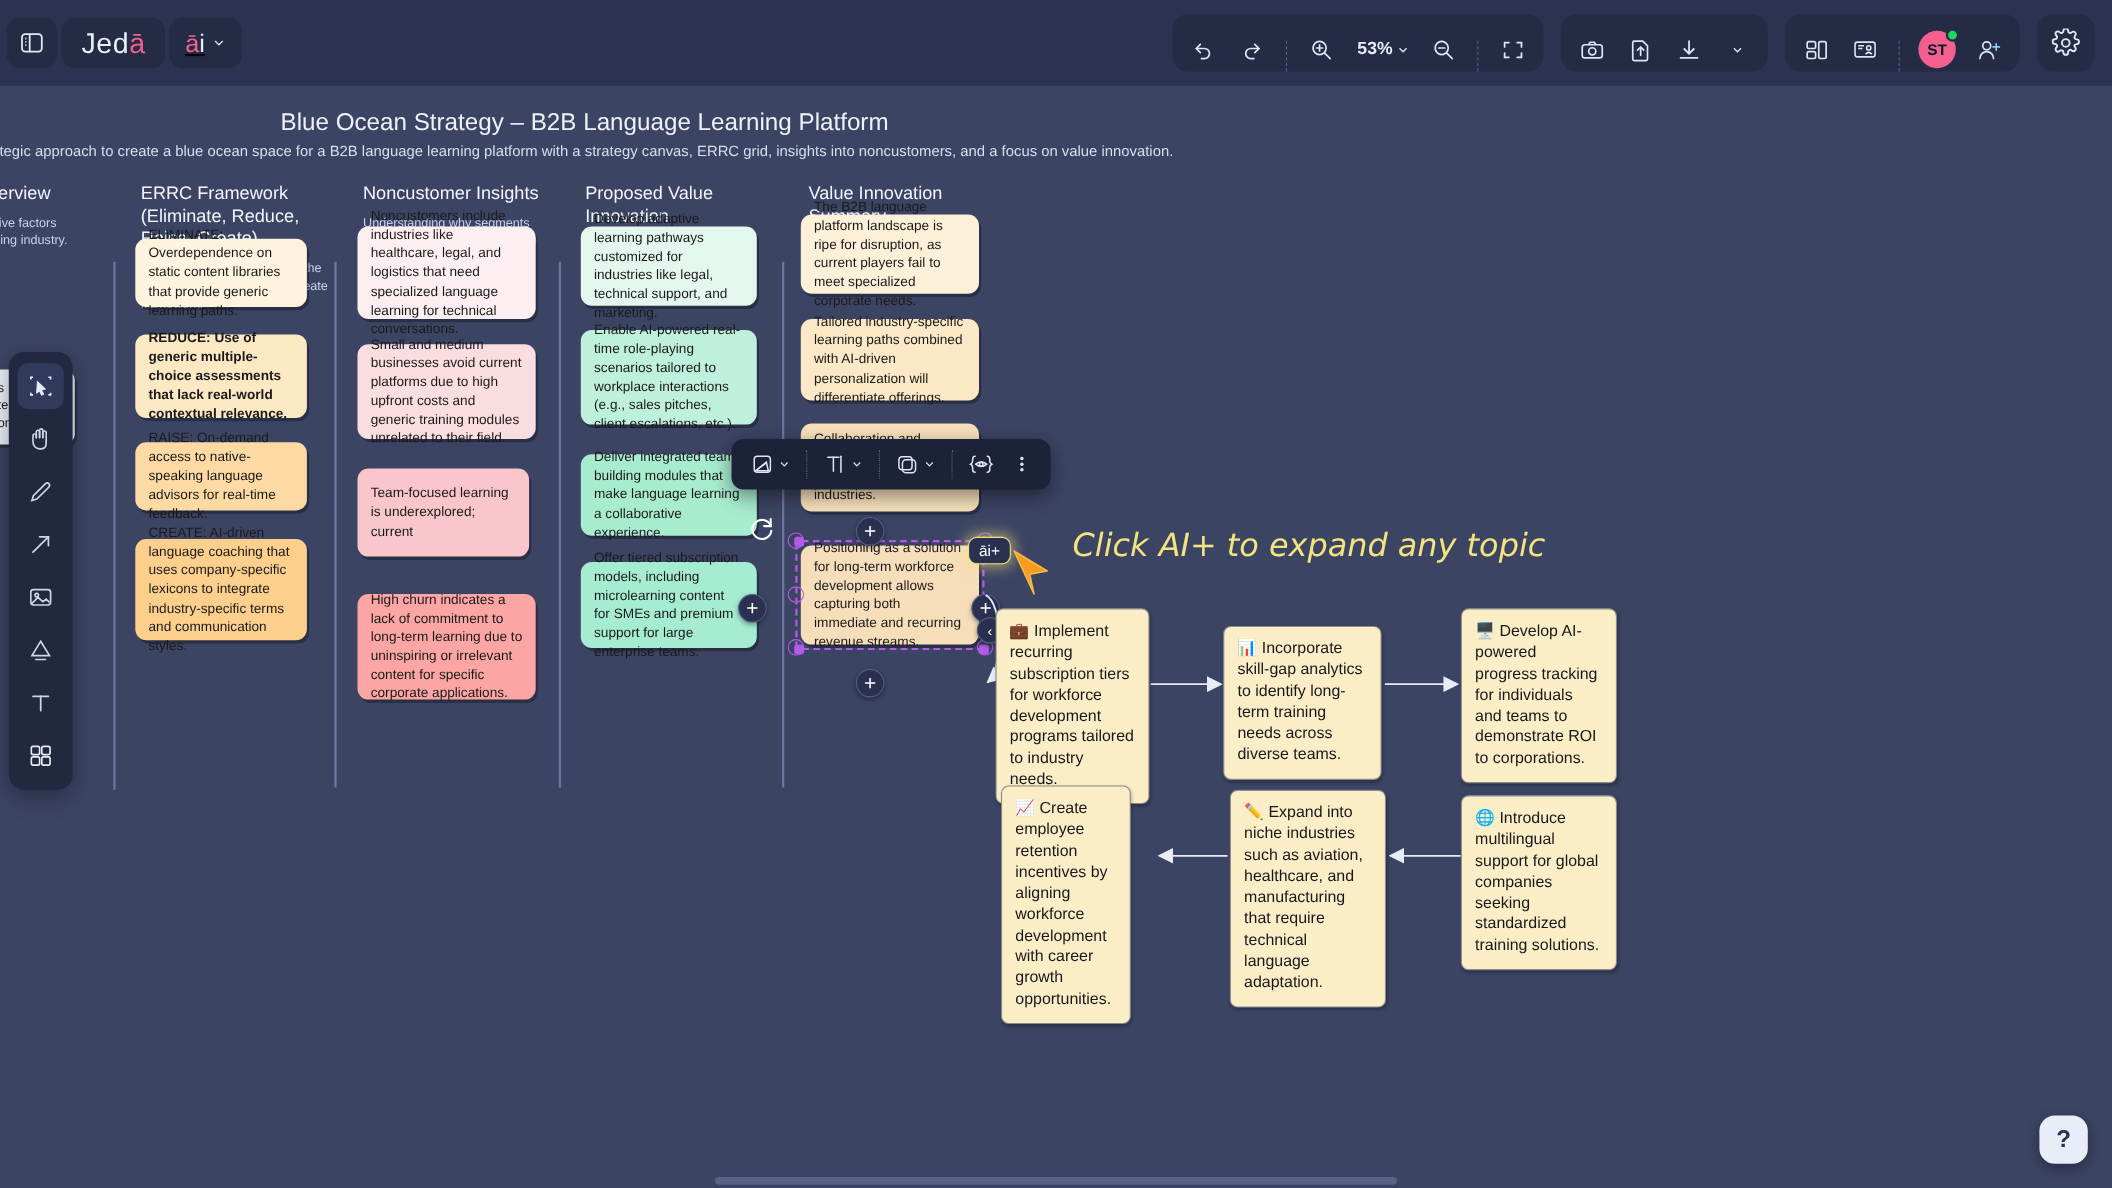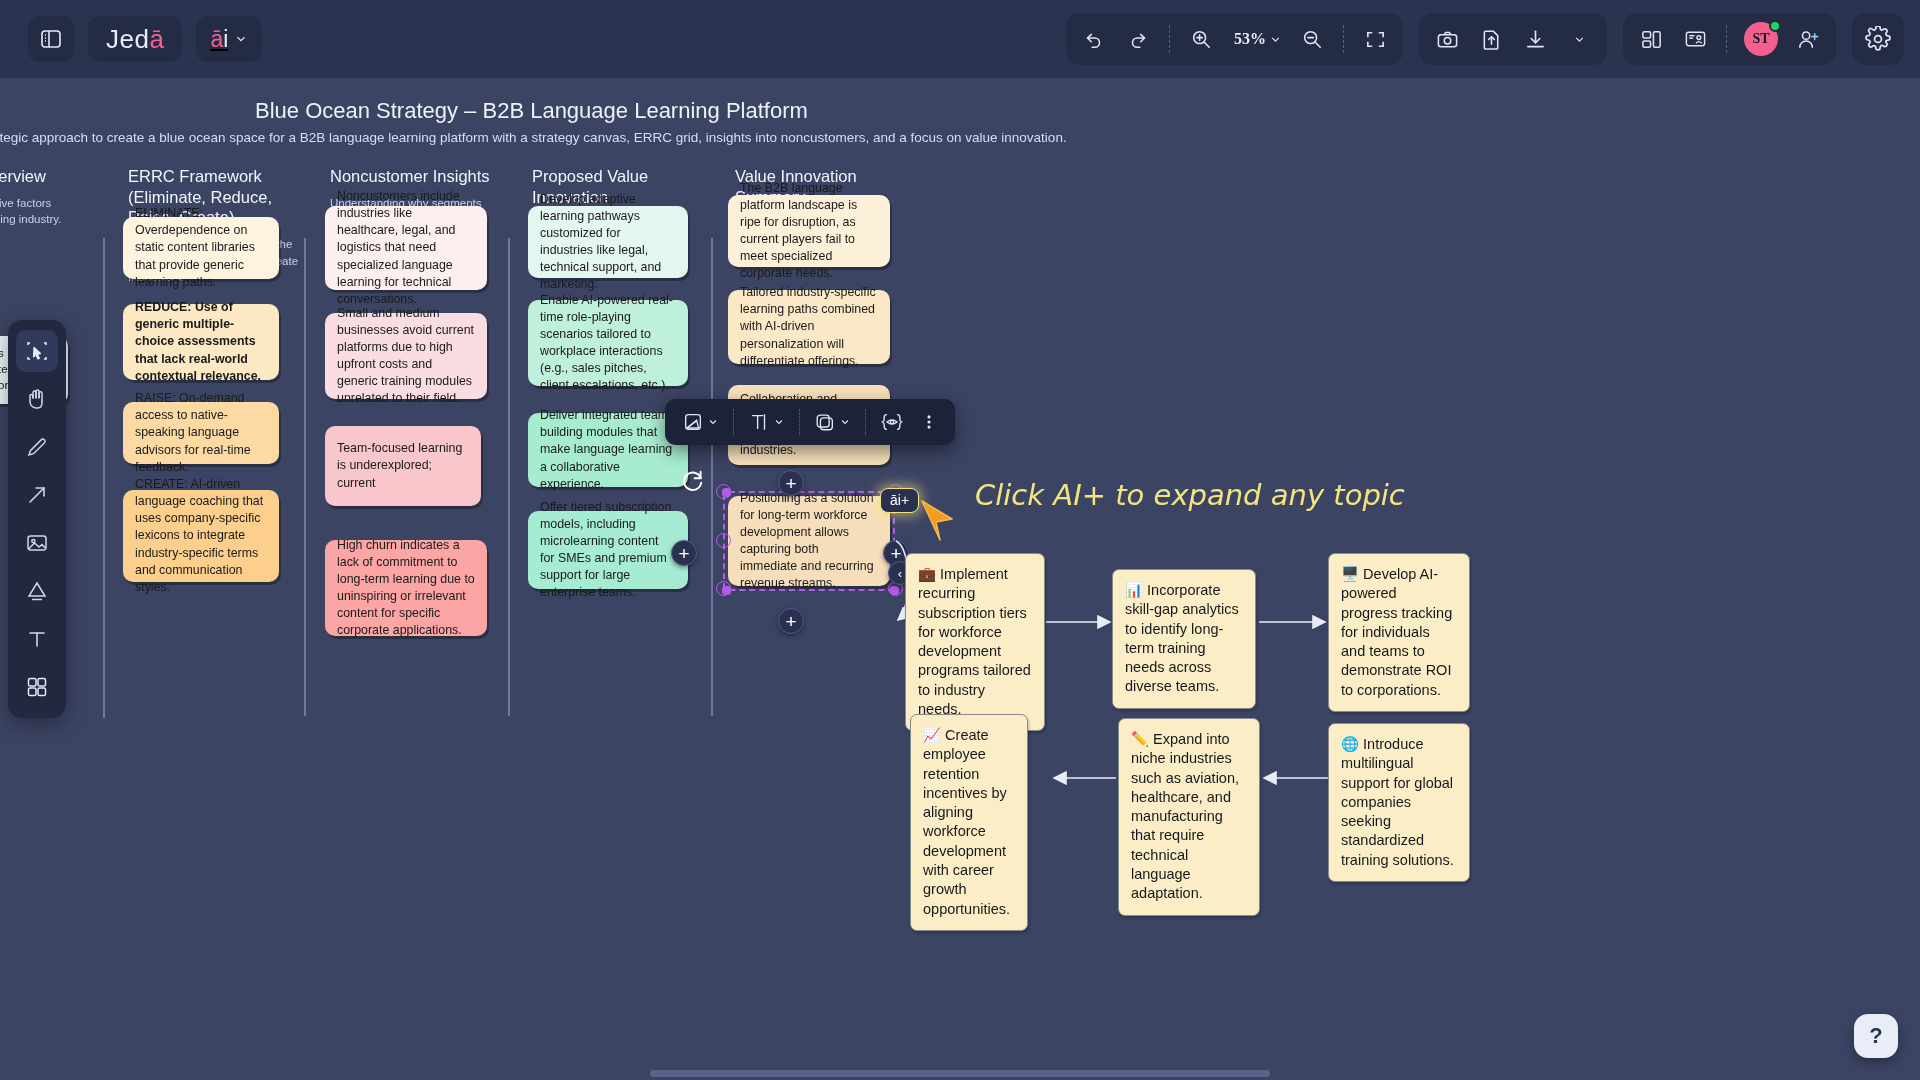--- a/index.html
+++ b/index.html
@@ -11,21 +11,21 @@
   }
   #root { position: relative; width: 1920px; height: 1080px; background: #3c4464; }
 
   
   .topbar {
     position: absolute; top: 0; left: 0; width: 1920px; height: 78px;
     background: #2c3350;
     display: flex; align-items: center;
     z-index: 60;
   }
-  .tb-left { display: flex; align-items: center; gap: 14px; padding-left: 28px; }
+  .tb-left { display: flex; align-items: center; gap: 4px; padding-left: 6px; }
   .tb-right { position: absolute; right: 16px; top: 50%; transform: translateY(-50%);
               display: flex; align-items: center; gap: 16px; }
 
   .icon-btn {
     width: 46px; height: 46px; border-radius: 12px;
     background: #242b45;
     display: flex; align-items: center; justify-content: center;
     cursor: pointer;
   }
   .logo-pill {
@@ -37,21 +37,21 @@
   .logo-text .accent { color: #f4608e; }
   .ai-pill {
     height: 46px; border-radius: 12px; background: #242b45;
     display: flex; align-items: center; gap: 6px; padding: 0 14px; cursor: pointer; text-decoration: underline;
   }
   .ai-text { font-size: 23px; color: #e8ecf5; }
   .ai-text .accent { color: #f4608e; }
 
   .group {
     height: 52px; border-radius: 14px; background: #242b45;
-    display: flex; align-items: center; padding: 0 8px; gap: 4px; font-family: Liberation Serif, serif;
+    display: flex; align-items: flex-end; padding: 0 8px; gap: 4px;
   }
   .gbtn {
     min-width: 40px; height: 40px; border-radius: 9px;
     display: flex; align-items: center; justify-content: center;
     cursor: pointer; padding: 0 6px;
   }
   .vdiv { width: 0; border-left: 1px dashed #59618a; height: 28px; margin: 0 7px; }
   .zoom-label { font-size: 16px; font-weight: bold; color: #e8ecf5; padding: 0 3px; }
   .avatar {
     width: 34px; height: 34px; border-radius: 50%;

